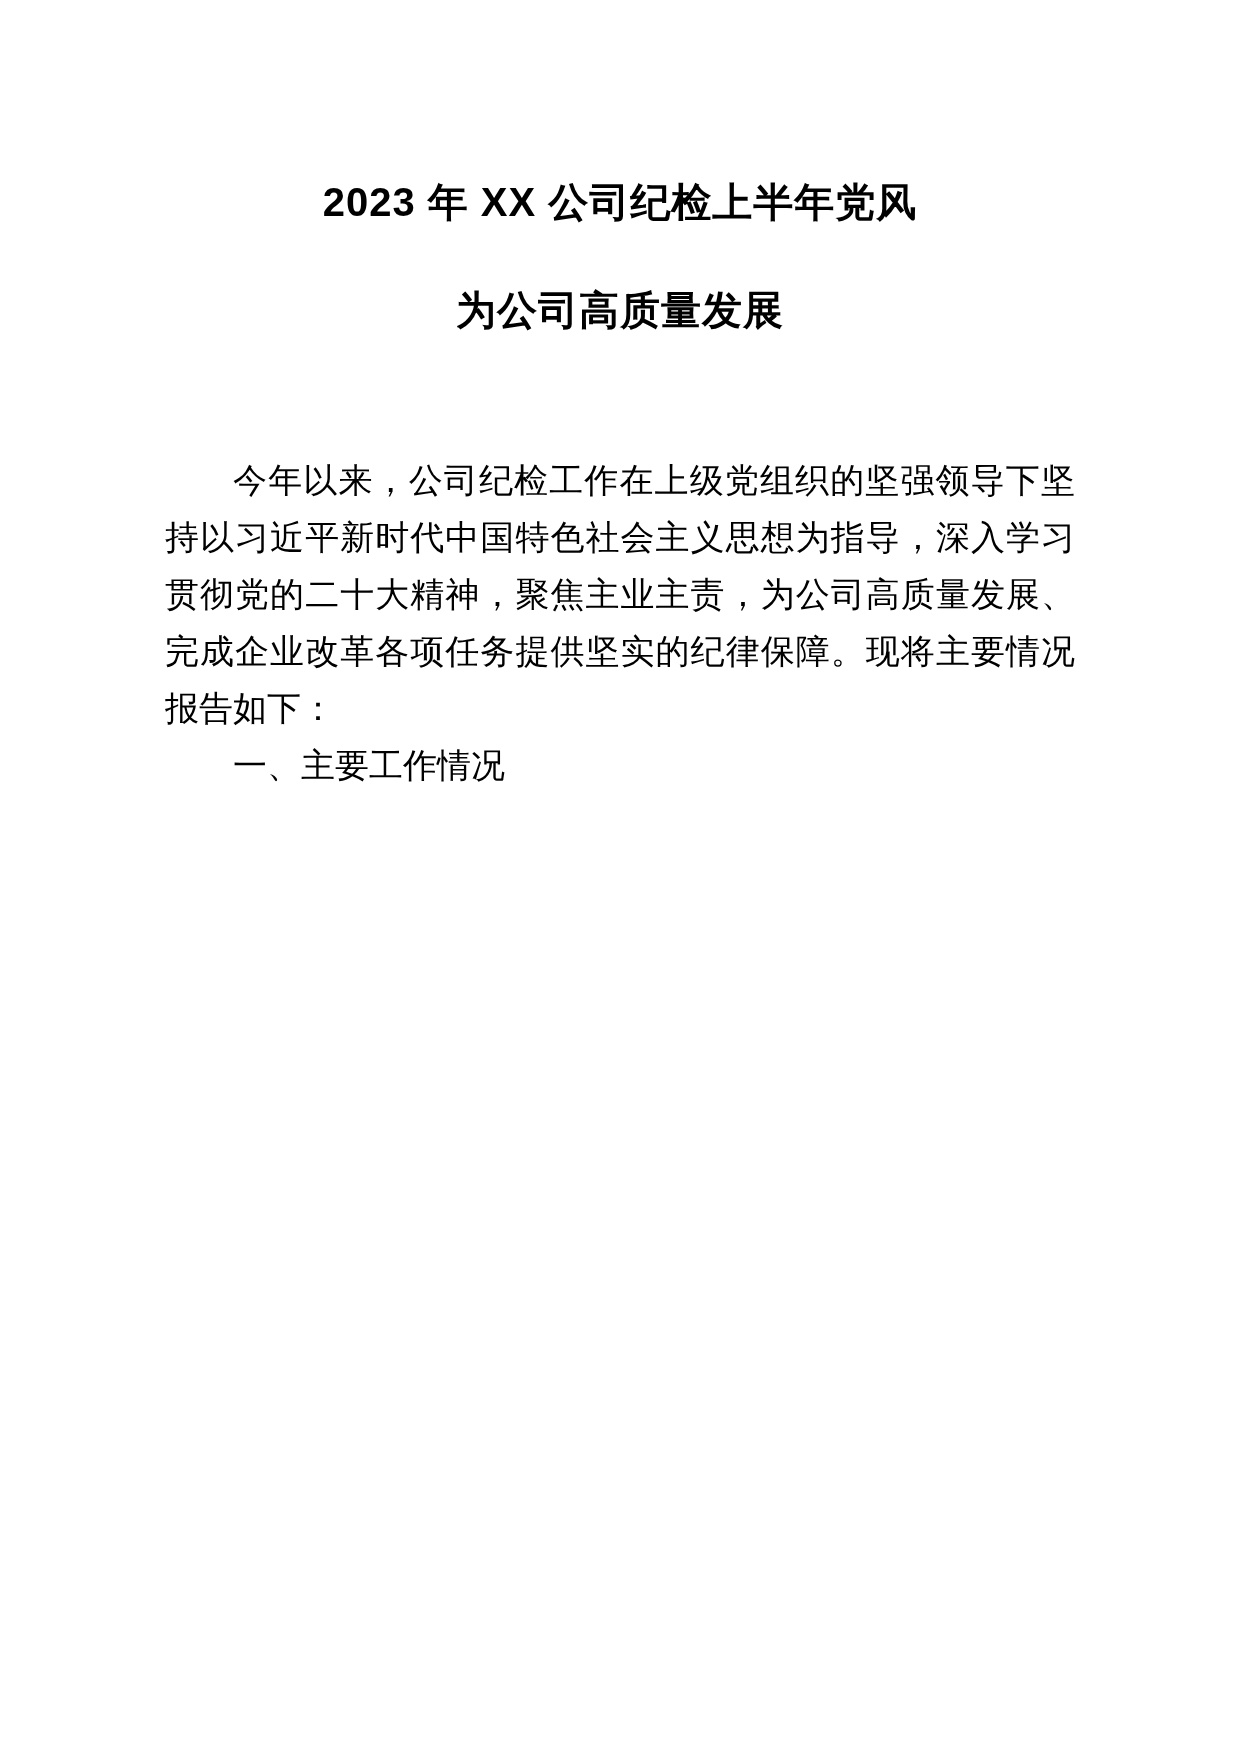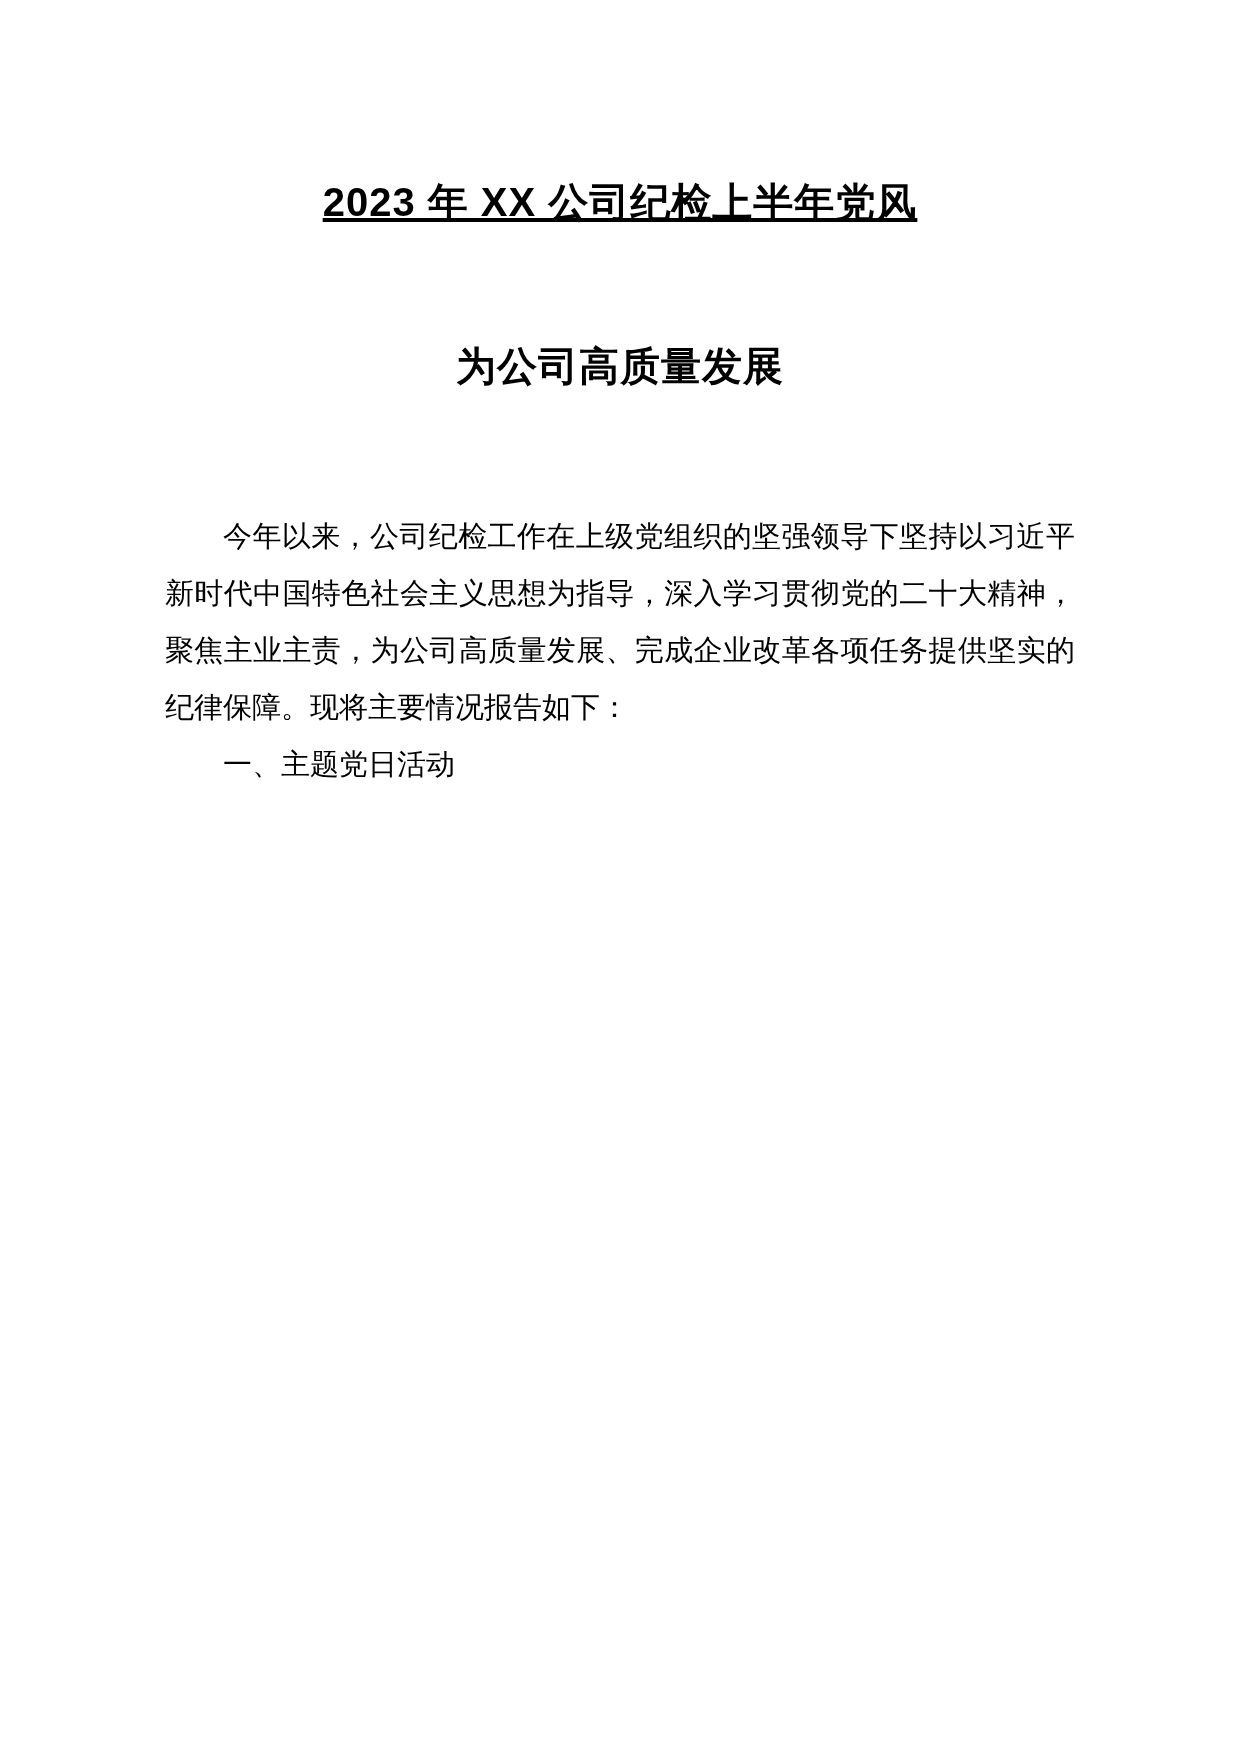--- a/index.html
+++ b/index.html
@@ -22,29 +22,28 @@
   .doc-title {
     margin: 0;
     font-size: 40px;
     font-weight: 700;
     text-align: center;
     line-height: 1.2;
     letter-spacing: 1px;
     color: #000000;
   }
   .doc-title.first {
-    margin-bottom: 116px;
-    text-decoration: underline;
+    margin-bottom: 60px;
   }
   .doc-title.second {
     margin-bottom: 118px;
   }
   .body-paragraph {
     margin: 0;
-    font-size: 29px;
+    font-size: 34px;
     line-height: 57px;
     text-align: justify;
     text-indent: 2em;
     color: #000000;
     word-break: break-all;
   }
   .body-paragraph.blank-line-before {
     margin-top: 57px;
   }
 </style>
@@ -52,16 +51,16 @@
 <body>
 
 <div class="page">
 
   <h1 class="doc-title first">2023 年 XX 公司纪检上半年党风</h1>
 
   <h1 class="doc-title second">为公司高质量发展</h1>
 
   <p class="body-paragraph">今年以来，公司纪检工作在上级党组织的坚强领导下坚持以习近平新时代中国特色社会主义思想为指导，深入学习贯彻党的二十大精神，聚焦主业主责，为公司高质量发展、完成企业改革各项任务提供坚实的纪律保障。现将主要情况报告如下：</p>
 
-  <p class="body-paragraph">一、主题党日活动</p>
+  <p class="body-paragraph">一、主要工作情况</p>
 
 
 </div>
 
 </body></html>

